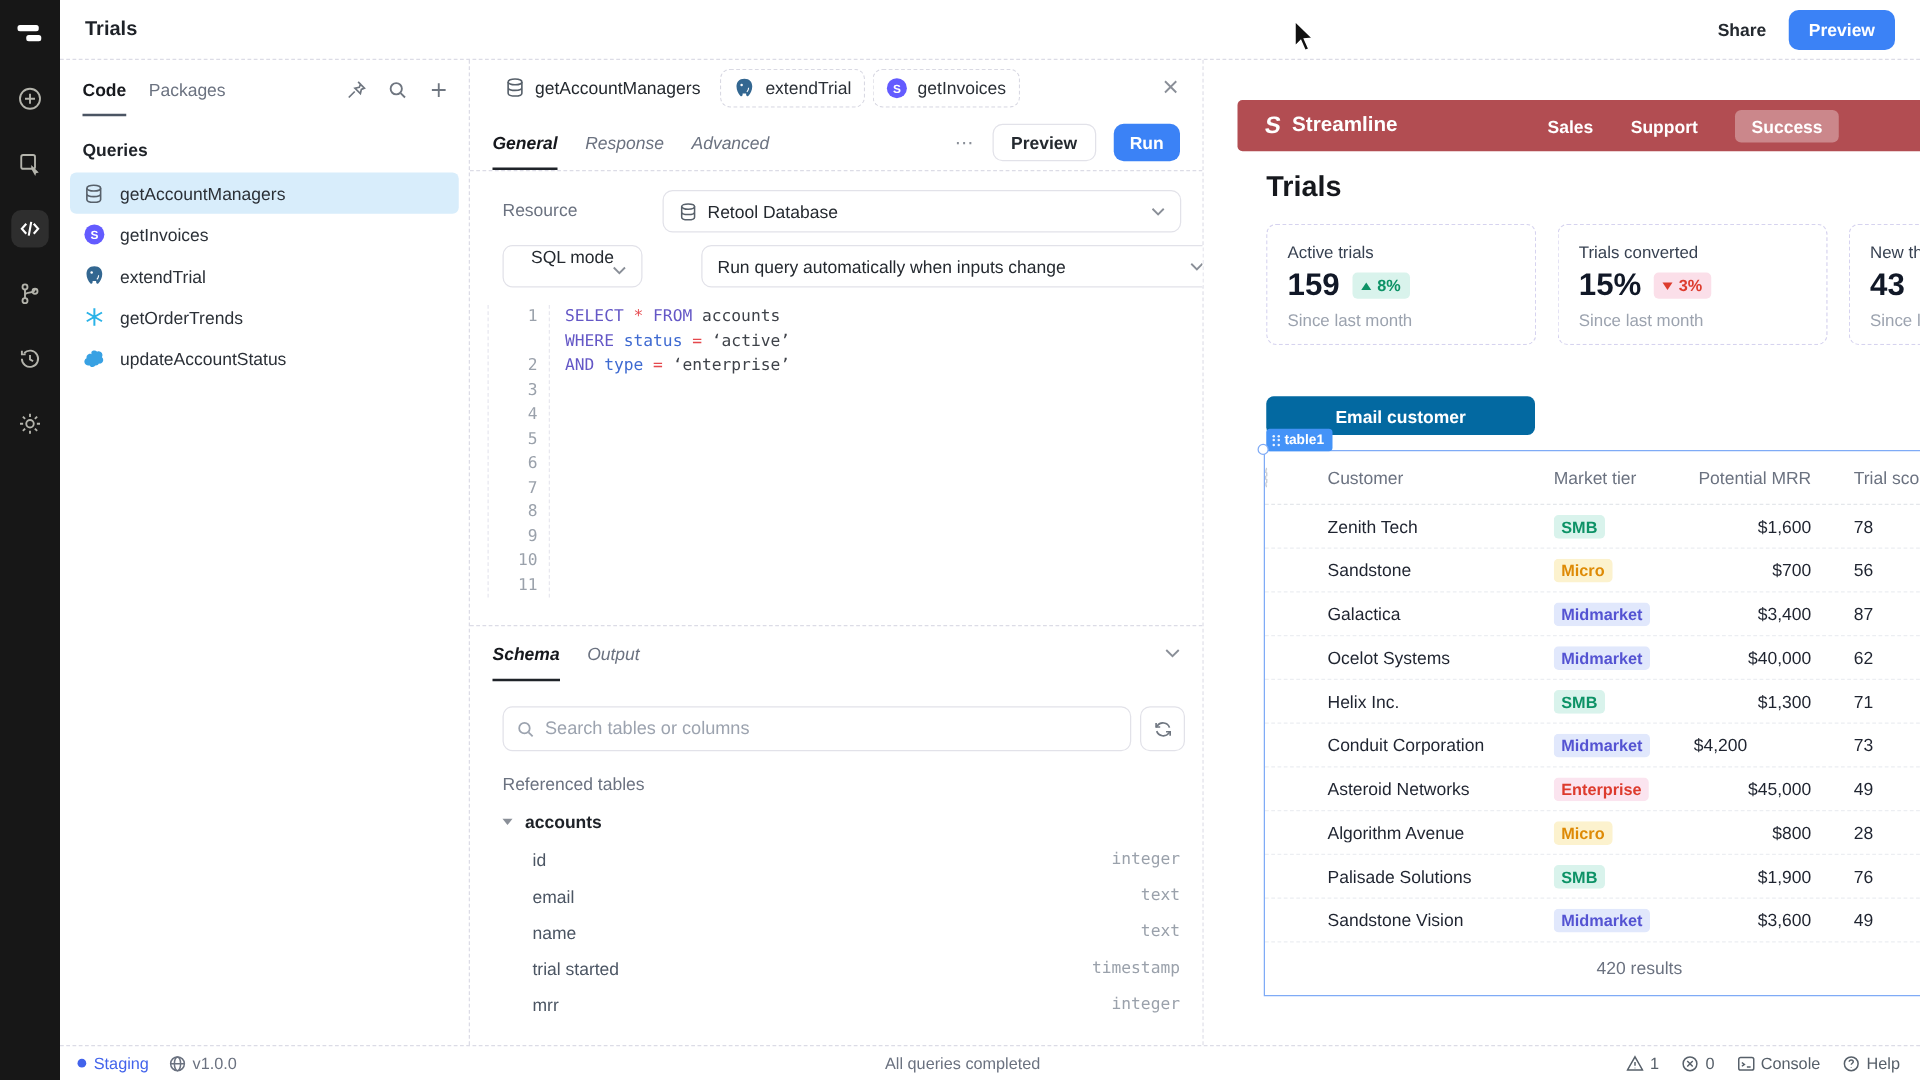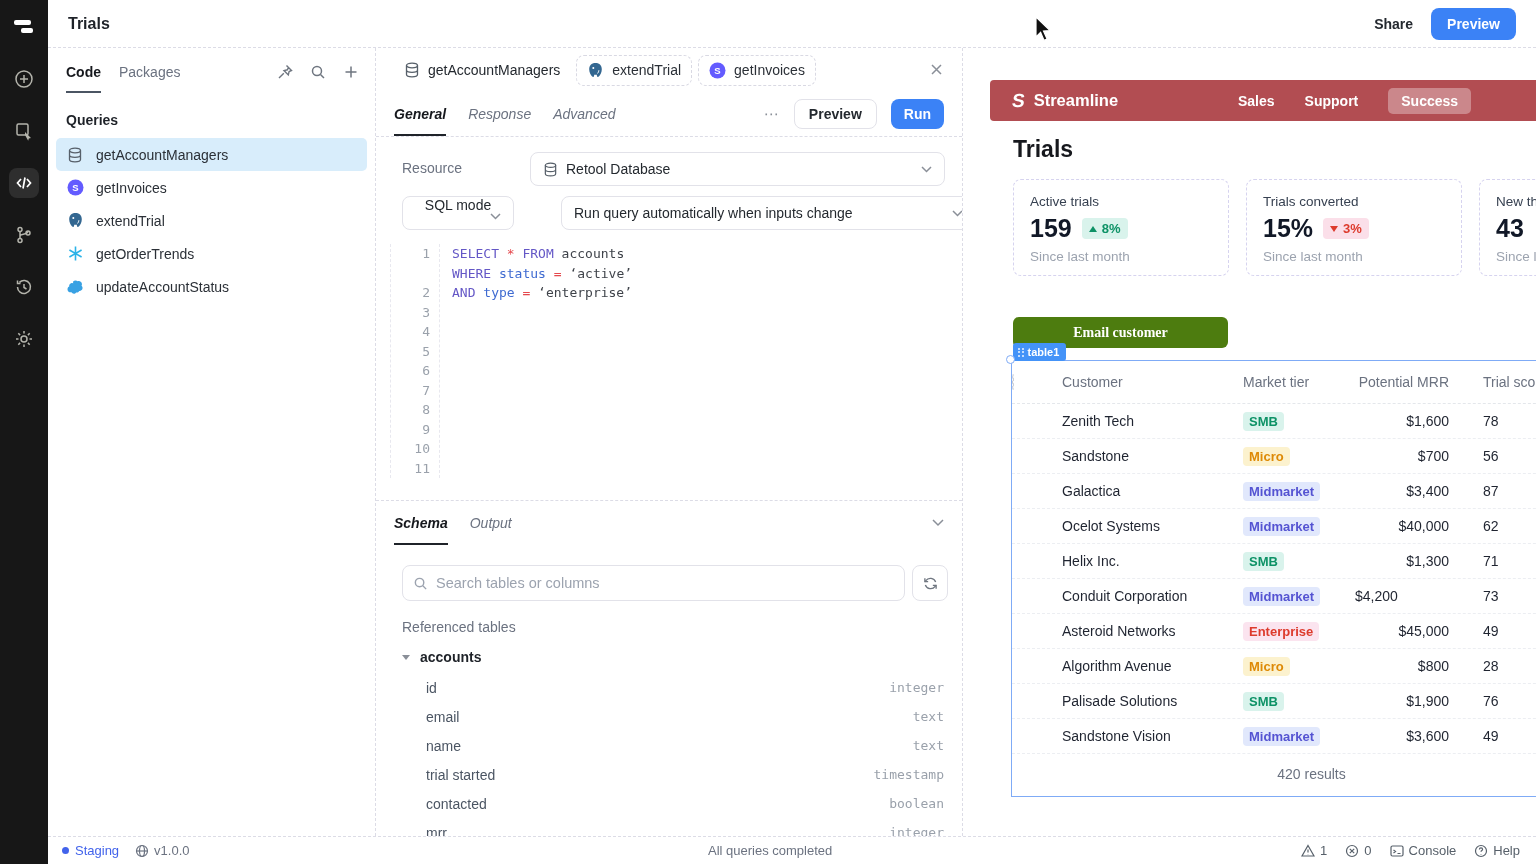--- a/index.html
+++ b/index.html
@@ -429,24 +429,20 @@
         </div>
         <div class="f-row">
           <span class="f-name">name</span>
           <span class="f-type">text</span>
         </div>
         <div class="f-row">
           <span class="f-name">trial started</span>
           <span class="f-type">timestamp</span>
         </div>
         <div class="f-row">
-          <span class="f-name">contacted</span>
-          <span class="f-type">boolean</span>
-        </div>
-        <div class="f-row">
           <span class="f-name">mrr</span>
           <span class="f-type">integer</span>
         </div>
       </div>
   </div>
 </div>
 
 <div class="canvas">
   <div class="app-header" id="app-header" style="background: rgb(178, 77, 82);">
     <span class="brand">
@@ -484,21 +480,21 @@
         <div class="stat-sub">Since last month</div>
       </div>
       <div class="stat-card">
         <div class="stat-label">New th</div>
         <div class="stat-valrow">
           <span class="stat-value">43</span>
         </div>
         <div class="stat-sub">Since la</div>
       </div>
     </div>
-  <button class="action-btn" id="action-btn" style="background: #4d7c0f; font-family: Liberation Serif, serif;">Email customer</button>
+  <button class="action-btn" id="action-btn" style="background: #0369a1;">Email customer</button>
   <div class="widget-chip">
     <span class="dots">
         <i></i>
         <i></i>
         <i></i>
         <i></i>
         <i></i>
         <i></i>
       </span>
     <span>table1</span>

